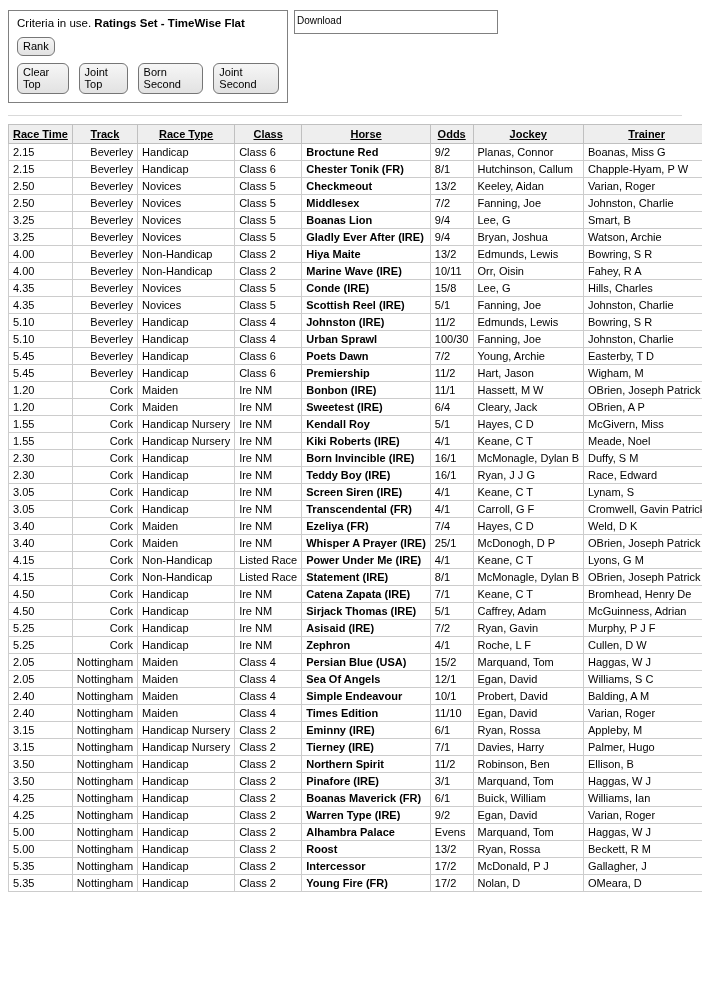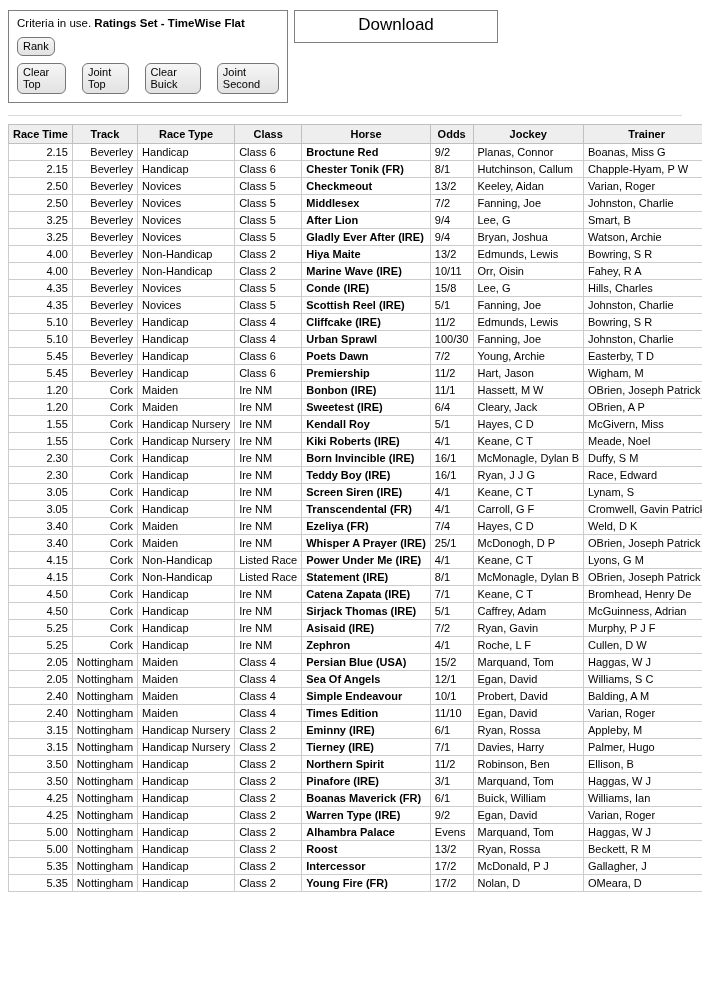--- a/index.html
+++ b/index.html
@@ -38,31 +38,30 @@
     border: 1px solid #767676;
     background: linear-gradient(#f6f6f6, #e2e2e2);
     border-radius: 6px;
     font-family: "Liberation Sans", sans-serif;
     font-size: 11px;
     padding: 2px 5px 3px 5px;
     color: #000;
     cursor: pointer;
   }
   .rank-row { margin-bottom: 7px; }
-  .sort-row { display: flex; gap: 16px; }
+  .sort-row { display: flex; gap: 10px; }
 
   .download-box {
     border: 1px solid #808080;
     width: 204px;
     padding: 2px 2px 3px 2px;
     background: #fff;
   }
   .download-title {
-    text-align: center;
-    font-size: 17px;
+    font-size: 10px;
     padding: 2px 0 4px 0;
   }
   .dl-buttons { display: flex; gap: 3px; padding: 0 2px 2px 2px; }
   .dl-btn {
     flex: 1;
     text-align: center;
     font-weight: bold;
     font-size: 12px;
     padding: 3px 0 4px 0;
     border: 1px solid #000;
@@ -91,29 +90,30 @@
     font-size: 11px;
   }
   table.results th {
     background: #eeeeee;
     border: 1px solid #c0c0c0;
     font-weight: bold;
     font-size: 11px;
     padding: 3px 4px;
     text-align: center;
     white-space: nowrap;
+    text-decoration: underline;
   }
   table.results td {
     border: 1px solid #cccccc;
     padding: 2px 4px;
     vertical-align: middle;
     white-space: nowrap;
     height: 17px;
   }
-  .col-time { width: 60px; text-align: right; }
+  .col-time { width: 60px; }
   .col-track { width: 66px; text-align: right; }
   .col-type { width: 98px; }
   .col-class { width: 60px; }
   .col-horse { width: 136px; font-weight: bold; }
   .col-odds { width: 46px; }
   .col-jockey { width: 108px; }
   .col-trainer { width: 110px; }
 </style>
 </head>
 <body>
@@ -126,21 +126,21 @@
       <div class="criteria-line">
         <span class="label">Criteria in use.</span>
         <span class="value">Ratings Set - TimeWise Flat</span>
       </div>
       <div class="rank-row">
         <span class="btn">Rank</span>
       </div>
       <div class="sort-row">
         <span class="btn">Clear Top</span>
         <span class="btn">Joint Top</span>
-        <span class="btn">Clear Buick</span>
+        <span class="btn">Born Second</span>
         <span class="btn">Joint Second</span>
       </div>
     </div>
 
     <div class="download-box">
       <div class="download-title">Download</div>
     </div>
 
   </div>
 
@@ -198,21 +198,21 @@
           <td class="col-horse"><span class="lnk">Middlesex</span></td>
           <td class="col-odds">7/2</td>
           <td class="col-jockey"><span class="lnk">Fanning, Joe</span></td>
           <td class="col-trainer"><span class="lnk">Johnston, Charlie</span></td>
         </tr>
         <tr>
           <td class="col-time">3.25</td>
           <td class="col-track">Beverley</td>
           <td class="col-type">Novices</td>
           <td class="col-class">Class 5</td>
-          <td class="col-horse"><span class="lnk">After Lion</span></td>
+          <td class="col-horse"><span class="lnk">Boanas Lion</span></td>
           <td class="col-odds">9/4</td>
           <td class="col-jockey"><span class="lnk">Lee, G</span></td>
           <td class="col-trainer"><span class="lnk">Smart, B</span></td>
         </tr>
         <tr>
           <td class="col-time">3.25</td>
           <td class="col-track">Beverley</td>
           <td class="col-type">Novices</td>
           <td class="col-class">Class 5</td>
           <td class="col-horse"><span class="lnk">Gladly Ever After (IRE)</span></td>
@@ -258,21 +258,21 @@
           <td class="col-horse"><span class="lnk">Scottish Reel (IRE)</span></td>
           <td class="col-odds">5/1</td>
           <td class="col-jockey"><span class="lnk">Fanning, Joe</span></td>
           <td class="col-trainer"><span class="lnk">Johnston, Charlie</span></td>
         </tr>
         <tr>
           <td class="col-time">5.10</td>
           <td class="col-track">Beverley</td>
           <td class="col-type">Handicap</td>
           <td class="col-class">Class 4</td>
-          <td class="col-horse"><span class="lnk">Cliffcake (IRE)</span></td>
+          <td class="col-horse"><span class="lnk">Johnston (IRE)</span></td>
           <td class="col-odds">11/2</td>
           <td class="col-jockey"><span class="lnk">Edmunds, Lewis</span></td>
           <td class="col-trainer"><span class="lnk">Bowring, S R</span></td>
         </tr>
         <tr>
           <td class="col-time">5.10</td>
           <td class="col-track">Beverley</td>
           <td class="col-type">Handicap</td>
           <td class="col-class">Class 4</td>
           <td class="col-horse"><span class="lnk">Urban Sprawl</span></td>

